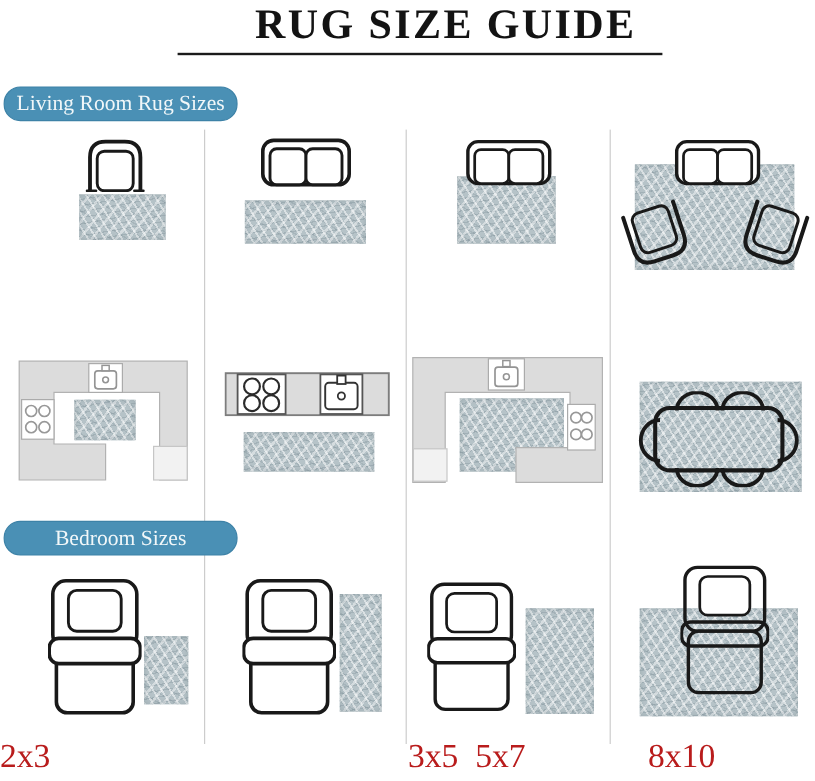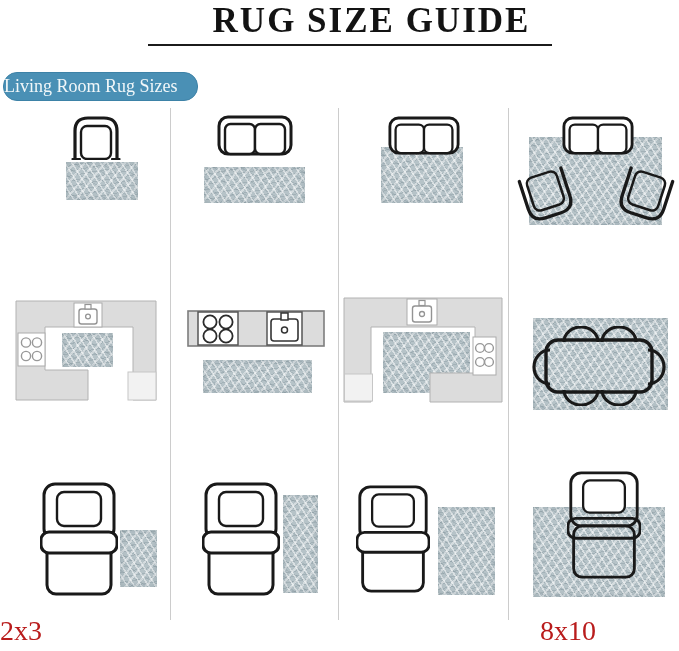--- a/index.html
+++ b/index.html
@@ -7,21 +7,21 @@
           font-family:"Liberation Serif","DejaVu Serif",serif;}
 
   
   .title{position:absolute;top:1px;left:0;width:679px;text-align:center;
          font-size:35px;font-weight:bold;letter-spacing:2px;color:#131313;padding-left:32px;}
   .title-rule{position:absolute;left:148px;top:44px;width:404px;height:2px;background:#1b1b1b;}
 
   
   .banner{position:absolute;left:3px;width:193px;height:27px;background:#4a90b5;
           border:1px solid #3d82a7;border-radius:14px;color:#f1f7f9;
-          font-size:18px;line-height:27px;text-align:left;z-index:5;}
+          font-size:18px;line-height:27px;text-align:center;z-index:5;}
 
   
   .divider{position:absolute;top:108px;width:1px;height:512px;background:#cccccc;z-index:1;}
 
   
   .rug{position:absolute;z-index:2;background-color:#b6c3c8;
     background-image:
       repeating-linear-gradient(58deg, rgba(255,255,255,.50) 0 1.5px, rgba(0,0,0,0) 1.5px 6px),
       repeating-linear-gradient(-52deg, rgba(255,255,255,.42) 0 2px, rgba(0,0,0,0) 2px 8px),
       repeating-linear-gradient(-10deg, rgba(118,136,145,.30) 0 1px, rgba(0,0,0,0) 1px 5px),
@@ -40,20 +40,21 @@
 <div id="canvas">
 
   <div class="title">RUG SIZE GUIDE</div>
   <div class="title-rule"></div>
 
   <div class="divider" style="left:170px"></div>
   <div class="divider" style="left:338px"></div>
   <div class="divider" style="left:508px"></div>
 
   <div class="banner" style="top:72px">Living Room Rug Sizes</div>
+  <div class="banner" style="top:434px">Bedroom Sizes</div>
 
   <svg class="furn" style="left:71px;top:115px" width="50" height="45" viewBox="0 0 50 45">
     <path d="M4 44 V16 Q4 3 17 3 H33 Q46 3 46 16 V44" fill="#fff" stroke="#191919" stroke-width="3.2" stroke-linecap="round"></path>
     <path d="M1.5 44 H9 M41 44 H48.5" stroke="#191919" stroke-width="2.2" stroke-linecap="round"></path>
     <rect x="10" y="11" width="30" height="33" rx="6" fill="#fff" stroke="#191919" stroke-width="2.4"></rect>
   </svg>
   <div class="rug" style="left:66px;top:162px;width:72px;height:38px"></div>
 
   <svg class="furn" style="left:217px;top:115px" width="76" height="42" viewBox="0 0 76 42">
     <rect x="2" y="2" width="72" height="37" rx="9" fill="#fff" stroke="#191919" stroke-width="3"></rect>
@@ -177,15 +178,16 @@
 
   <div class="rug" style="left:533px;top:507px;width:132px;height:90px"></div>
   <svg class="furn" style="left:567px;top:469px" width="74" height="112" viewBox="0 0 78 114">
     <rect x="4" y="2" width="70" height="56" rx="11" fill="none" stroke="#191919" stroke-width="3"></rect>
     <rect x="7" y="58" width="64" height="54" rx="9" fill="none" stroke="#191919" stroke-width="3"></rect>
     <rect x="1" y="50" width="76" height="21" rx="8" fill="none" stroke="#191919" stroke-width="3"></rect>
     <rect x="17" y="10" width="44" height="34" rx="7" fill="#fff" stroke="#191919" stroke-width="2.4"></rect>
   </svg>
 
   <div class="size-label" style="left:0px;width:194px">2x3</div>
+  <div class="size-label" style="left:340px;width:180px">3x5  5x7</div>
   <div class="size-label" style="left:540px;width:175px">8x10</div>
 
 </div>
 
 </body></html>

